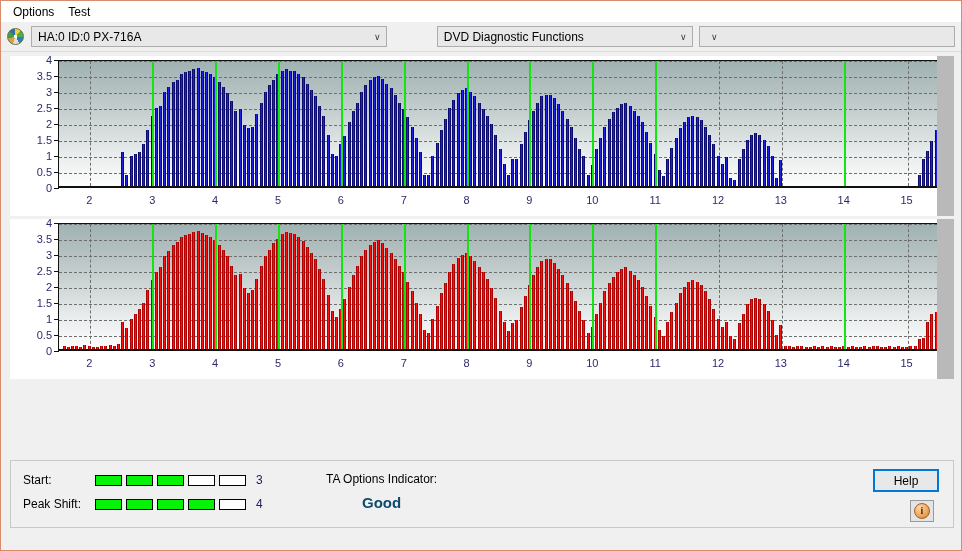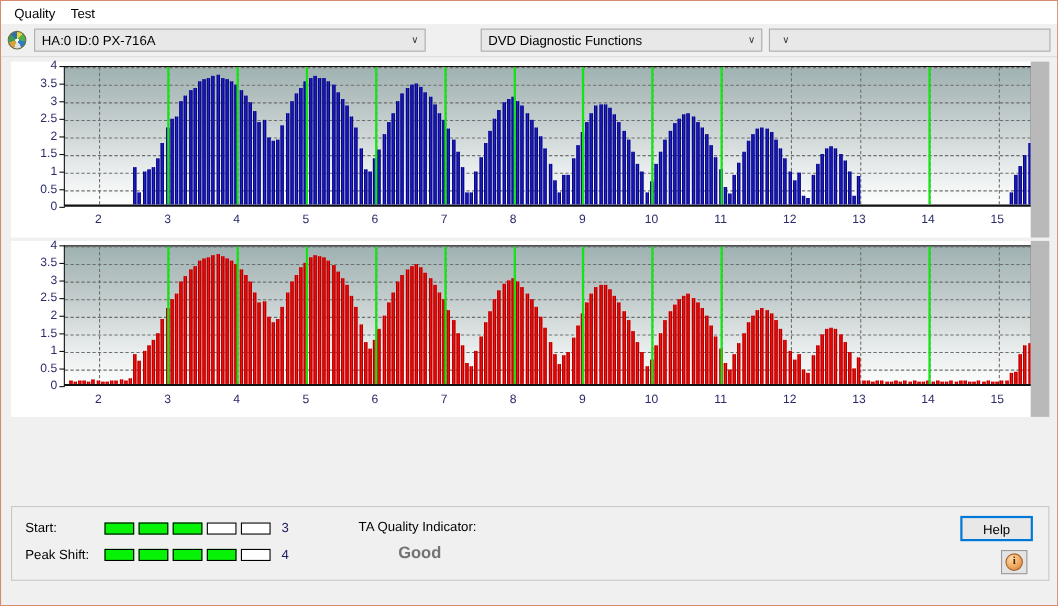--- a/index.html
+++ b/index.html
@@ -167,21 +167,21 @@
     border: 1px solid #000; background: #ffffff;
   }
   .seg.on { background: #06f206; }
   .res-val { margin-left: 10px; font-size: 12px; color: #1c1c5e; }
 
   .ta-block {
     position: absolute; left: 315px; top: 11px; text-align: left;
   }
   .ta-label { font-size: 12px; color: #000; }
   .ta-value {
-    font-size: 15px; font-weight: bold; color: #737373;
+    font-size: 15px; font-weight: bold; color: #0c4a6e;
     margin-top: 8px; margin-left: 36px;
   }
 
   .start-btn {
     position: absolute; right: 14px; top: 8px;
     width: 66px; height: 23px;
     background: #e8e8e8; border: 2px solid #0078d7;
     font-size: 12px; color: #000;
     display: flex; align-items: center; justify-content: center;
   }
@@ -209,21 +209,21 @@
   }
   .status-text { font-size: 11.5px; color: #e01010; }
 </style>
 </head>
 <body>
 
 <div id="app">
 
 
   <div class="menubar">
-    <div class="menu-item">Quality</div>
+    <div class="menu-item">Options</div>
     <div class="menu-item">Test</div>
   </div>
 
   <div class="toolbar">
     <div class="drive-icon"></div>
     <div class="combo" id="combo-drive">
       <span class="cval">HA:0 ID:0  PX-716A</span>
       <span class="chev">∨</span>
     </div>
     <div class="combo" id="combo-func">
@@ -783,21 +783,21 @@
       <span class="meter" id="peak-meter">
           <span class="seg on"></span>
           <span class="seg on"></span>
           <span class="seg on"></span>
           <span class="seg on"></span>
           <span class="seg"></span>
         </span>
       <span class="res-val">4</span>
     </div>
     <div class="ta-block">
-      <div class="ta-label">TA Quality Indicator:</div>
+      <div class="ta-label">TA Options Indicator:</div>
       <div class="ta-value">Good</div>
     </div>
     <div class="start-btn">Help</div>
     <div class="info-btn">
       <span class="info-circle">i</span>
     </div>
   </div>
 
 </div>
 

